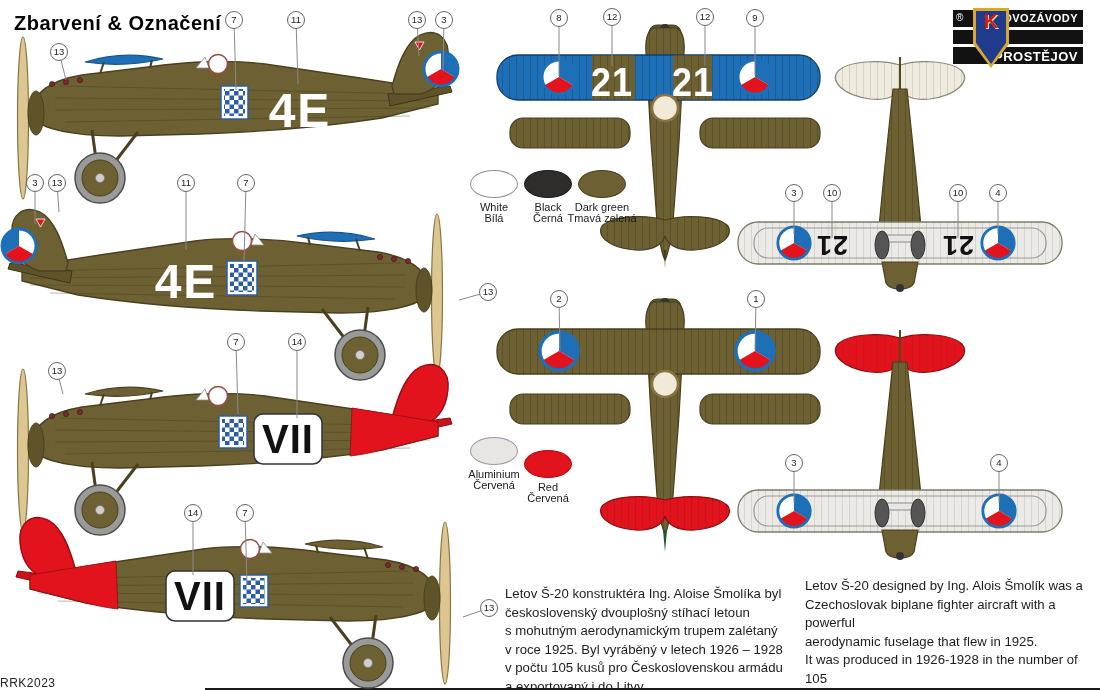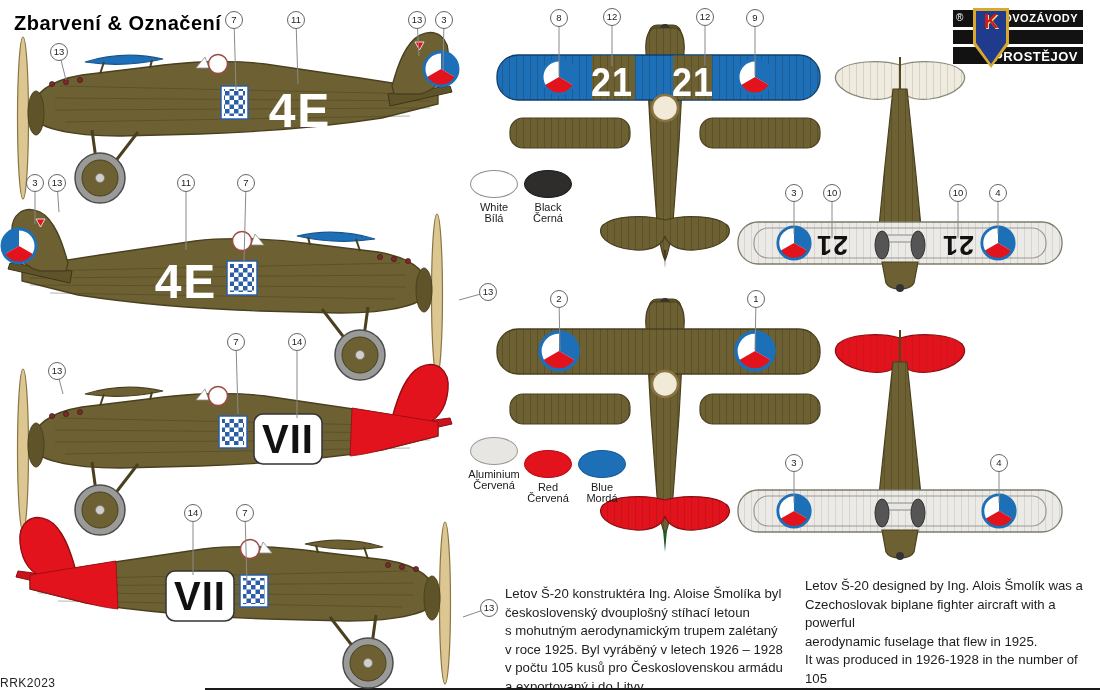--- a/index.html
+++ b/index.html
@@ -313,35 +313,35 @@
   <div class="swatch" style="left:452px;top:170px">
     <div class="chip" style="background: rgb(255, 255, 255); border-color: rgb(143, 143, 143);"></div>
     <div class="lab">White</div>
     <div class="lab">Bílá</div>
   </div>
   <div class="swatch" style="left:506px;top:170px">
     <div class="chip" style="background: rgb(46, 45, 43); border-color: rgb(28, 28, 26);"></div>
     <div class="lab">Black</div>
     <div class="lab">Černá</div>
   </div>
+  <div class="swatch" style="left:560px;top:170px">
+    <div class="chip" style="background: rgb(109, 97, 51); border-color: rgb(74, 64, 31);"></div>
+    <div class="lab">Dark green</div>
+    <div class="lab">Tmavá zelená</div>
+  </div>
 
   <div class="swatch" style="left:452px;top:437px">
     <div class="chip" style="background: rgb(231, 230, 227); border-color: rgb(154, 154, 152);"></div>
     <div class="lab">Aluminium</div>
     <div class="lab">Červená</div>
   </div>
   <div class="swatch" style="left:506px;top:450px">
     <div class="chip" style="background: rgb(226, 19, 28); border-color: rgb(176, 14, 20);"></div>
     <div class="lab">Red</div>
     <div class="lab">Červená</div>
-  </div>
-  <div class="swatch" style="left:560px;top:450px">
-    <div class="chip" style="background: rgb(29, 111, 184); border-color: rgb(21, 90, 148);"></div>
-    <div class="lab">Blue</div>
-    <div class="lab">Mordá</div>
   </div>
 
   <div class="para para-cs">Letov Š-20 konstruktéra Ing. Aloise Šmolíka byl
 československý dvouplošný stíhací letoun
 s mohutným aerodynamickým trupem zalétaný
 v roce 1925. Byl vyráběný v letech 1926 – 1928
 v počtu 105 kusů pro Československou armádu
 a exportovaný i do Litvy.</div>
   <div class="para para-en">Letov Š-20 designed by Ing. Alois Šmolík was a
 Czechoslovak biplane fighter aircraft with a powerful

